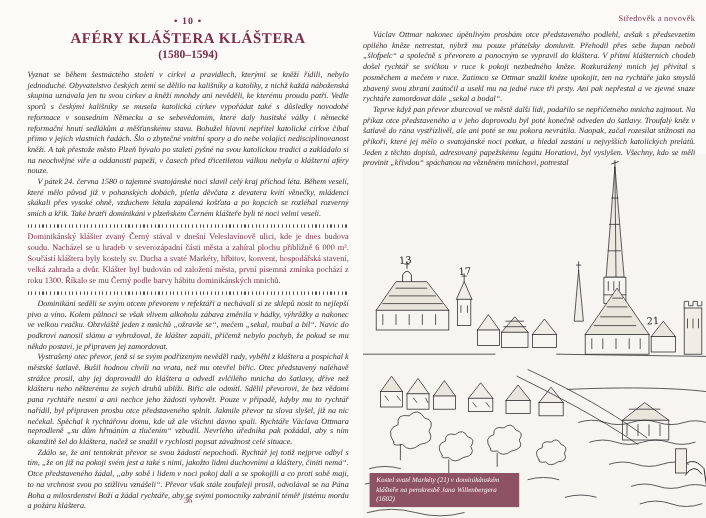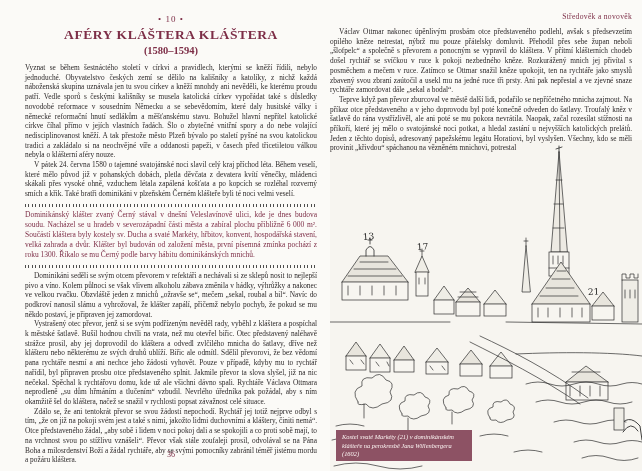--- a/index.html
+++ b/index.html
@@ -7,30 +7,31 @@
     width:642px;height:471px;position:relative;overflow:hidden;
     background:#fbfaf7;
     font-family:"Liberation Serif","DejaVu Serif",serif;
     color:#2e2a2b;
   }
   .page{position:absolute;top:0;height:471px;}
   .page-left{left:25px;width:292px;}
   .page-right{left:330px;width:302px;}
 
   
-  .chapter-no{margin-top:14px;text-align:center;color:#7d2e47;font-size:9px;font-weight:normal;letter-spacing:1px;}
+  .chapter-no{margin-top:14px;text-align:center;color:#7d2e47;font-size:9px;font-weight:bold;letter-spacing:1px;}
   .chapter-title{text-align:center;color:#7d2e47;font-size:13.5px;font-weight:bold;letter-spacing:.6px;margin-top:3px;}
   .chapter-sub{text-align:center;color:#7d2e47;font-size:10.5px;font-weight:bold;margin-top:2px;margin-bottom:7px;}
 
   .running-head{margin-top:12px;text-align:right;color:#7d2e47;font-size:7.6px;font-weight:normal;letter-spacing:.3px;margin-bottom:6px;}
 
   
   p.body{
     font-size:7.35px;line-height:9.7px;text-align:justify;margin:0;
     text-indent:9px;
+    font-style:italic;
   }
   p.body.noindent{text-indent:0;}
 
   .sep{
     height:3px;margin:5px 0 3px 0;
     background:repeating-linear-gradient(90deg,#4d4d4d 0 1px,transparent 1px 3.4px);
   }
   .box-text{
     font-size:7.5px;line-height:10px;text-align:justify;margin:1px 0;
     font-weight:normal;color:#7d2e47;text-indent:0;

